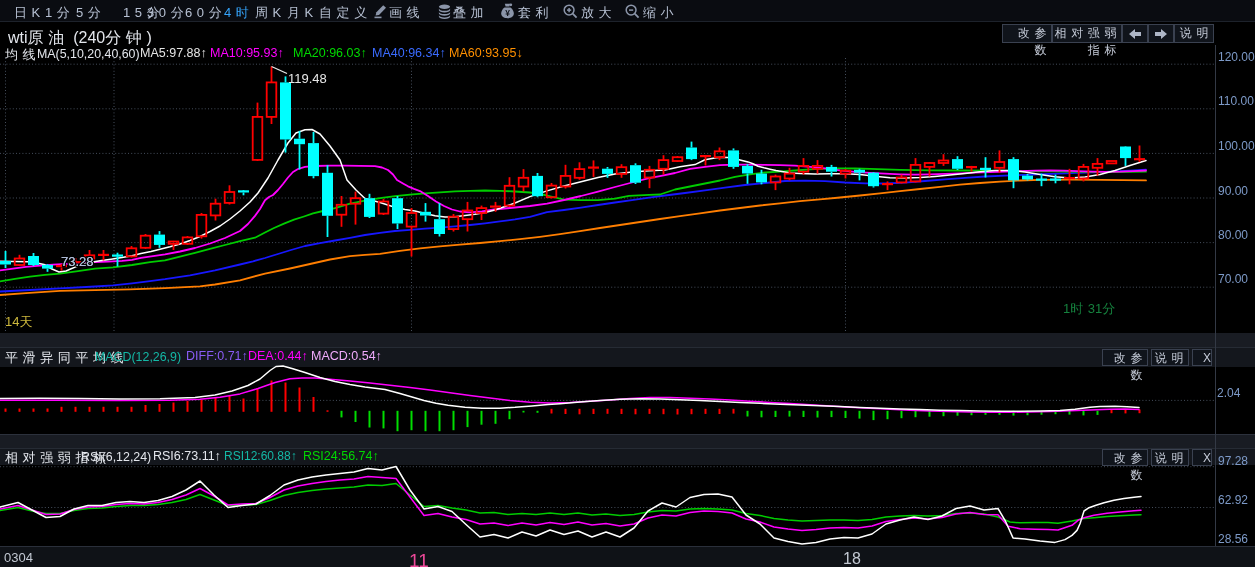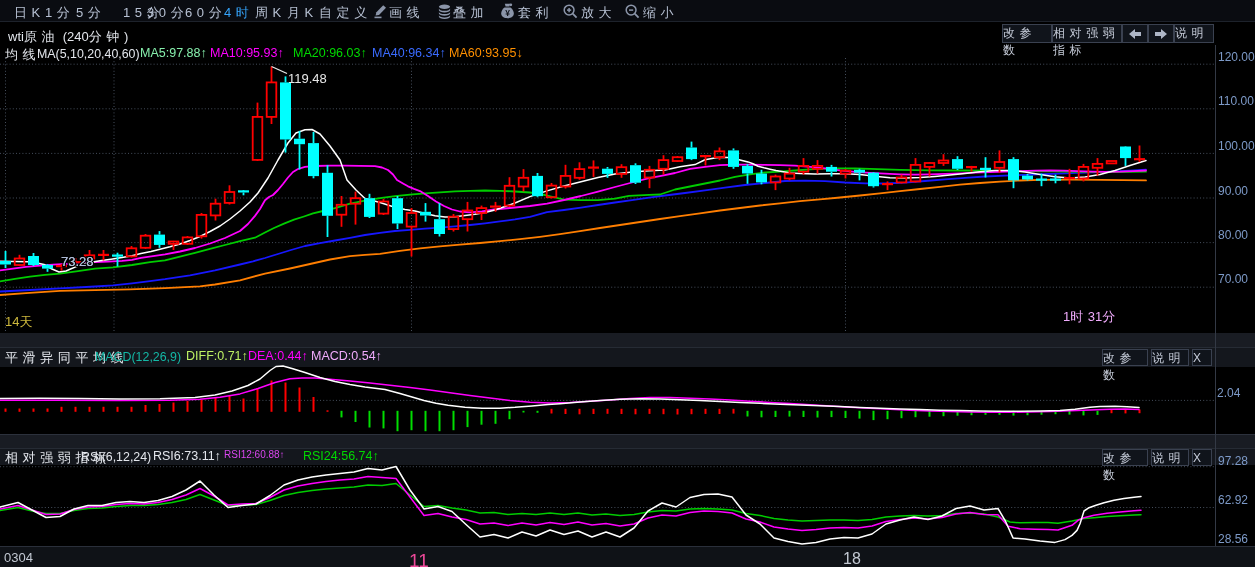--- a/index.html
+++ b/index.html
@@ -1,17 +1,17 @@
 <!DOCTYPE html>
 <html><head><meta charset="utf-8"><style>
 * {margin:0;padding:0;box-sizing:border-box}
 body {width:1255px;height:567px;background:#000;font-family:"Liberation Sans",sans-serif;overflow:hidden;position:relative}
 .ab {position:absolute;white-space:nowrap}
 .tb {font-size:13px;color:#b7c1d3}
-.btn {position:absolute;border:1px solid #3a4150;background:#10141b;color:#c5cbd8;font-size:12px;text-align:left;line-height:17px}
+.btn {position:absolute;border:1px solid #3a4150;background:#10141b;color:#c5cbd8;font-size:12px;text-align:right;line-height:17px}
 .axlbl {position:absolute;color:#7d9ac8;font-size:12px}
 </style></head><body>
 <div class="ab" style="left:0;top:0;width:1255px;height:22px;background:#0a0c11;border-bottom:1px solid #1d222b"></div>
 <div class="ab tb" style="left:14px;top:4px;color:#b7c1d3;letter-spacing:4.6px">日K</div>
 <div class="ab tb" style="left:45px;top:4px;color:#b7c1d3;letter-spacing:4.6px">1分</div>
 <div class="ab tb" style="left:76px;top:4px;color:#b7c1d3;letter-spacing:4.6px">5分</div>
 <div class="ab tb" style="left:123px;top:4px;color:#b7c1d3;letter-spacing:4.6px">15分</div>
 <div class="ab tb" style="left:147px;top:4px;color:#b7c1d3;letter-spacing:4.6px">30分</div>
 <div class="ab tb" style="left:185px;top:4px;color:#b7c1d3;letter-spacing:4.6px">60分</div>
 <div class="ab tb" style="left:224px;top:4px;color:#35a4fa;letter-spacing:4.6px">4时</div>
@@ -49,35 +49,35 @@
     <line x1="6.1" y1="4.0" x2="6.1" y2="8.2" stroke="#8b95a9" stroke-width="1.5"></line>
 <line x1="9.7" y1="9.7" x2="13.6" y2="13.6" stroke="#8b95a9" stroke-width="1.8"></line>
   </svg>
 <div class="ab tb" style="left:581px;top:4px;letter-spacing:4.6px">放大</div>
 <svg width="15" height="15" viewBox="0 0 15 15" style="position:absolute;left:625px;top:4px">
 <circle cx="6.1" cy="6.1" r="4.9" fill="none" stroke="#8b95a9" stroke-width="1.5"></circle>
 <line x1="4.0" y1="6.1" x2="8.2" y2="6.1" stroke="#8b95a9" stroke-width="1.5"></line>
 <line x1="9.7" y1="9.7" x2="13.6" y2="13.6" stroke="#8b95a9" stroke-width="1.8"></line>
   </svg>
 <div class="ab tb" style="left:643px;top:4px;letter-spacing:4.6px">缩小</div>
-<div class="ab" style="left:8px;top:28px;color:#e3e6ec;font-size:13px">wti<span style="letter-spacing:4.6px">原油</span>&nbsp;(240<span style="letter-spacing:4.6px">分钟</span>)</div>
+<div class="ab" style="left:8px;top:28px;color:#e3e6ec;font-size:16px">wti<span style="letter-spacing:4.6px">原油</span>&nbsp;(240<span style="letter-spacing:4.6px">分钟</span>)</div>
 <div class="btn" style="left:1002px;top:24px;width:50px;height:19px;letter-spacing:4.6px">改参数</div>
 <div class="btn" style="left:1052px;top:24px;width:70px;height:19px;letter-spacing:4.6px">相对强弱指标</div>
 <div class="btn" style="left:1122px;top:24px;width:26px;height:19px"></div>
 <svg width="16" height="12" viewBox="0 0 16 12" style="position:absolute;left:1127px;top:28px">
 <polygon points="2,6 8,1 8,4 14,4 14,8 8,8 8,11" fill="#aeb6c6"></polygon>
   </svg>
 <div class="btn" style="left:1148px;top:24px;width:26px;height:19px"></div>
 <svg width="16" height="12" viewBox="0 0 16 12" style="position:absolute;left:1153px;top:28px">
 <polygon points="14,6 8,1 8,4 2,4 2,8 8,8 8,11" fill="#aeb6c6"></polygon>
   </svg>
 <div class="btn" style="left:1174px;top:24px;width:40px;height:19px;letter-spacing:4.6px">说明</div>
 <div class="ab" style="left:5px;top:46px;font-size:13px;color:#e3e6ec;letter-spacing:4.6px">均线</div>
 <div class="ab" style="left:37px;top:46.5px;font-size:12.4px;color:#e3e6ec">MA(5,10,20,40,60)</div>
-<div class="ab" style="left:140px;top:46px;font-size:12.5px;color:#86efac">MA5:97.88↑</div>
+<div class="ab" style="left:140px;top:46px;font-size:12.5px;color:#e5e5e5">MA5:97.88↑</div>
 <div class="ab" style="left:210px;top:46px;font-size:12.5px;color:#ff00ff">MA10:95.93↑</div>
 <div class="ab" style="left:293px;top:46px;font-size:12.5px;color:#00d800">MA20:96.03↑</div>
 <div class="ab" style="left:372px;top:46px;font-size:12.5px;color:#3a6bff">MA40:96.34↑</div>
 <div class="ab" style="left:449px;top:46px;font-size:12.5px;color:#ff9000">MA60:93.95↓</div>
 <svg width="1255" height="287" viewBox="0 45 1255 287" style="position:absolute;left:0;top:45px">
 <line x1="0" y1="64.2" x2="1215" y2="64.2" stroke="#454e5c" stroke-width="1" stroke-dasharray="1 2.2"></line>
 <line x1="0" y1="108.8" x2="1215" y2="108.8" stroke="#454e5c" stroke-width="1" stroke-dasharray="1 2.2"></line>
 <line x1="0" y1="153.4" x2="1215" y2="153.4" stroke="#454e5c" stroke-width="1" stroke-dasharray="1 2.2"></line>
 <line x1="0" y1="198.0" x2="1215" y2="198.0" stroke="#454e5c" stroke-width="1" stroke-dasharray="1 2.2"></line>
 <line x1="0" y1="242.6" x2="1215" y2="242.6" stroke="#454e5c" stroke-width="1" stroke-dasharray="1 2.2"></line>
@@ -334,28 +334,28 @@
 <rect x="1120.0" y="146.5" width="11" height="11.6" fill="#00ffff"></rect>
 <line x1="1139.5" y1="145.5" x2="1139.5" y2="158.6" stroke="#ff0000" stroke-width="1.8"></line>
 <line x1="1139.5" y1="159.8" x2="1139.5" y2="162.0" stroke="#ff0000" stroke-width="1.8"></line>
 <rect x="1134.0" y="158.1" width="11" height="2.2" fill="#ff0000"></rect>
 <polyline points="271.5,66.5 287,73.5" fill="none" stroke="#e8e8e8" stroke-width="1.3"></polyline>
 <text x="288" y="83" fill="#e8e8e8" font-size="13" font-family="Liberation Sans">119.48</text>
 <text x="61" y="266" fill="#aebbd6" font-size="13" font-family="Liberation Sans" stroke="#000" stroke-width="2.5" paint-order="stroke">73.28</text>
 <text x="61" y="266" fill="#aebbd6" font-size="13" font-family="Liberation Sans">73.28</text>
 </svg>
 <div class="ab" style="left:5px;top:313px;color:#cdb83d;font-size:13px"><span style="letter-spacing:0">14</span><span style="letter-spacing:4.6px">天</span></div>
-<div class="ab" style="left:1063px;top:308px;color:#f0abfc;font-size:13px">1<span style="letter-spacing:4.6px">时</span>31<span style="letter-spacing:4.6px">分</span></div>
+<div class="ab" style="left:1063px;top:300px;color:#15803d;font-size:13px">1<span style="letter-spacing:4.6px">时</span>31<span style="letter-spacing:4.6px">分</span></div>
 <div class="ab" style="left:0;top:333px;width:1255px;height:14px;background:#191c23"></div>
 <div class="ab" style="left:0;top:347px;width:1255px;height:20px;background:#14171d;border-top:1px solid #262b34"></div>
 <div class="ab" style="left:0;top:434px;width:1255px;height:14px;background:#191c23;border-top:1px solid #2c313c"></div>
 <div class="ab" style="left:0;top:448px;width:1255px;height:17px;background:#14171d;border-top:1px solid #262b34"></div>
 <div class="ab" style="left:5px;top:349px;font-size:13px;color:#e3e6ec;letter-spacing:4.6px">平滑异同平均线</div>
 <div class="ab" style="left:95px;top:349.5px;font-size:12.4px;color:#14b8a6">MACD(12,26,9)</div>
-<div class="ab" style="left:186px;top:349px;font-size:12.5px;color:#bef264">DIFF:0.71↑</div>
+<div class="ab" style="left:186px;top:349px;font-size:12.5px;color:#8b5cf6">DIFF:0.71↑</div>
 <div class="ab" style="left:248px;top:349px;font-size:12.5px;color:#ff00ff">DEA:0.44↑</div>
 <div class="ab" style="left:311px;top:349px;font-size:12.5px;color:#f0abfc">MACD:0.54↑</div>
 <div class="btn" style="left:1102px;top:349px;width:46px;height:17px;letter-spacing:4.6px">改参数</div>
 <div class="btn" style="left:1151px;top:349px;width:38px;height:17px;letter-spacing:4.6px">说明</div>
 <div class="btn" style="left:1192px;top:349px;width:20px;height:17px">X</div>
 <svg width="1255" height="87" viewBox="0 345 1255 87" style="position:absolute;left:0;top:345px">
 <line x1="0" y1="400.4" x2="1215" y2="400.4" stroke="#454e5c" stroke-width="1" stroke-dasharray="1 2.2"></line>
 <line x1="5.5" y1="408.5" x2="5.5" y2="411.8" stroke="#ff0000" stroke-width="2"></line>
 <line x1="19.5" y1="408.5" x2="19.5" y2="411.8" stroke="#ff0000" stroke-width="2"></line>
 <line x1="33.5" y1="408.5" x2="33.5" y2="411.8" stroke="#ff0000" stroke-width="2"></line>
@@ -437,21 +437,21 @@
 <line x1="1097.5" y1="410.8" x2="1097.5" y2="414.9" stroke="#00dd00" stroke-width="2"></line>
 <line x1="1111.5" y1="409.5" x2="1111.5" y2="413.2" stroke="#ff0000" stroke-width="2"></line>
 <line x1="1125.5" y1="409.5" x2="1125.5" y2="413.4" stroke="#ff0000" stroke-width="2"></line>
 <line x1="1139.5" y1="409.5" x2="1139.5" y2="413.2" stroke="#ff0000" stroke-width="2"></line>
 <polyline points="0.0,400.2 60.0,400.3 120.0,400.4 170.0,400.2 200.0,399.3 220.0,397.3 240.0,393.9 258.0,388.5 275.0,382.5 290.0,378.8 302.0,377.9 315.0,378.1 330.0,379.2 350.0,380.9 370.0,383.0 390.0,385.2 410.0,387.6 430.0,390.1 450.0,392.7 470.0,395.4 490.0,398.0 510.0,400.4 530.0,402.3 550.0,402.9 570.0,402.4 590.0,401.3 610.0,399.9 630.0,398.4 650.0,397.6 670.0,397.6 690.0,398.2 710.0,399.1 730.0,400.1 750.0,401.2 770.0,402.4 790.0,403.6 810.0,404.8 830.0,406.0 850.0,407.2 870.0,408.3 890.0,409.3 910.0,410.2 930.0,411.0 950.0,411.6 970.0,412.0 990.0,412.2 1010.0,412.2 1030.0,412.0 1050.0,411.6 1070.0,410.8 1090.0,409.9 1110.0,409.2 1125.0,409.1 1139.0,409.4" fill="none" stroke="#ff00ff" stroke-width="1.5" stroke-linejoin="round" stroke-linecap="round"></polyline>
 <polyline points="0.0,398.5 40.0,398.3 80.0,398.6 120.0,399.0 160.0,398.8 195.0,397.5 215.0,395.0 232.0,391.0 248.0,385.5 260.0,379.0 270.0,370.5 276.0,366.5 283.0,366.0 292.0,368.5 305.0,372.5 320.0,377.5 335.0,381.5 350.0,384.5 365.0,387.0 385.0,389.5 400.0,393.5 412.0,397.0 424.0,400.5 436.0,403.2 448.0,405.3 465.0,407.3 482.0,408.2 500.0,408.2 515.0,407.3 532.0,405.9 548.0,404.5 560.0,403.7 580.0,402.0 600.0,400.5 620.0,399.3 640.0,398.7 660.0,399.0 680.0,399.8 700.0,400.6 720.0,401.5 740.0,402.4 760.0,403.3 780.0,404.2 800.0,405.0 820.0,405.8 840.0,406.6 860.0,407.4 880.0,408.2 900.0,409.0 920.0,409.6 940.0,410.2 960.0,410.6 980.0,411.0 1000.0,411.2 1020.0,411.2 1040.0,411.0 1060.0,410.4 1075.0,409.3 1090.0,407.3 1100.0,406.5 1115.0,406.3 1127.0,406.8 1139.0,407.6" fill="none" stroke="#ffffff" stroke-width="1.5" stroke-linejoin="round" stroke-linecap="round"></polyline>
 </svg>
 <div class="ab" style="left:5px;top:449px;font-size:13px;color:#e3e6ec;letter-spacing:4.6px">相对强弱指标</div>
 <div class="ab" style="left:81px;top:449.5px;font-size:12.4px;color:#e3e6ec">RSI(6,12,24)</div>
 <div class="ab" style="left:153px;top:449px;font-size:12.5px;color:#e3e6ec">RSI6:73.11↑</div>
-<div class="ab" style="left:224px;top:449px;font-size:10px;color:#d946ef">RSI12:60.88↑</div>
+<div class="ab" style="left:224px;top:449px;font-size:12px;color:#14b8a6">RSI12:60.88↑</div>
 <div class="ab" style="left:303px;top:449px;font-size:12.5px;color:#00d800">RSI24:56.74↑</div>
 <div class="btn" style="left:1102px;top:449px;width:46px;height:17px;letter-spacing:4.6px">改参数</div>
 <div class="btn" style="left:1151px;top:449px;width:38px;height:17px;letter-spacing:4.6px">说明</div>
 <div class="btn" style="left:1192px;top:449px;width:20px;height:17px">X</div>
 <svg width="1255" height="101" viewBox="0 445 1255 101" style="position:absolute;left:0;top:445px">
 <line x1="0" y1="466.7" x2="1215" y2="466.7" stroke="#454e5c" stroke-width="1" stroke-dasharray="1 2.2"></line>
 <line x1="0" y1="507.5" x2="1215" y2="507.5" stroke="#454e5c" stroke-width="1" stroke-dasharray="1 2.2"></line>
 <polyline points="0.0,510.5 18.0,507.5 32.0,511.0 46.0,513.5 60.0,513.5 74.0,510.5 88.0,508.5 102.0,508.0 116.0,506.5 130.0,505.5 144.0,505.5 158.0,504.5 172.0,502.5 186.0,499.5 200.0,494.5 214.0,500.0 228.0,505.5 242.0,505.0 256.0,504.5 270.0,500.5 284.0,495.5 298.0,492.5 312.0,490.5 326.0,489.0 340.0,488.0 354.0,487.0 368.0,485.0 382.0,485.5 396.0,483.5 410.0,495.0 424.0,506.5 438.0,505.5 452.0,508.0 466.0,510.0 480.0,513.0 494.0,512.5 508.0,514.5 522.0,513.5 536.0,514.5 550.0,513.0 564.0,514.5 578.0,513.0 592.0,515.0 606.0,514.0 620.0,515.5 634.0,514.5 648.0,512.0 662.0,510.5 676.0,511.0 690.0,509.0 704.0,508.5 718.0,509.0 732.0,510.0 746.0,513.5 760.0,515.5 774.0,518.5 788.0,520.0 802.0,521.0 816.0,520.5 830.0,520.0 844.0,520.0 858.0,520.5 872.0,519.5 886.0,517.0 900.0,516.0 914.0,515.5 928.0,516.0 942.0,515.5 956.0,513.5 970.0,513.0 984.0,514.0 998.0,517.0 1010.0,522.0 1020.0,522.8 1035.0,522.6 1048.0,522.5 1058.0,523.3 1072.0,521.0 1084.0,518.6 1094.0,517.8 1107.0,516.6 1120.0,515.8 1134.0,515.0 1141.0,514.8" fill="none" stroke="#00cc00" stroke-width="1.5" stroke-linejoin="round" stroke-linecap="round"></polyline>
 <polyline points="0.0,509.0 18.0,505.5 32.0,510.0 46.0,514.5 60.0,514.0 74.0,509.5 88.0,507.0 102.0,506.5 116.0,504.5 130.0,503.5 144.0,504.0 158.0,502.5 172.0,499.5 186.0,495.0 200.0,488.5 214.0,496.0 228.0,505.0 242.0,504.0 256.0,503.5 270.0,497.5 284.0,490.0 298.0,486.0 312.0,483.5 326.0,481.5 340.0,480.0 354.0,479.0 368.0,476.5 382.0,477.5 396.0,478.5 410.0,497.0 424.0,515.5 438.0,513.5 452.0,517.0 466.0,519.5 480.0,524.0 494.0,523.0 508.0,525.5 522.0,523.0 536.0,525.0 550.0,522.5 564.0,524.5 578.0,522.0 592.0,525.0 606.0,523.5 620.0,526.0 634.0,524.0 648.0,518.0 662.0,515.0 676.0,516.0 690.0,512.5 704.0,511.0 718.0,511.5 732.0,513.0 746.0,519.0 760.0,522.0 774.0,527.0 788.0,529.0 802.0,530.5 816.0,529.5 830.0,528.0 844.0,527.5 858.0,528.0 872.0,526.0 886.0,521.5 900.0,519.5 914.0,518.0 928.0,519.0 942.0,517.5 956.0,514.0 970.0,512.5 984.0,514.5 998.0,514.8 1008.0,526.2 1020.0,528.7 1035.0,529.2 1048.0,529.5 1058.0,530.0 1072.0,525.3 1078.0,520.3 1084.0,517.8 1094.0,515.3 1107.0,513.3 1120.0,512.0 1134.0,510.8 1141.0,510.3" fill="none" stroke="#ff00ff" stroke-width="1.5" stroke-linejoin="round" stroke-linecap="round"></polyline>
 <polyline points="0.0,507.0 18.0,502.5 32.0,510.0 46.0,517.5 60.0,516.5 74.0,509.0 88.0,505.5 102.0,505.5 116.0,502.5 130.0,501.5 144.0,502.5 158.0,500.5 172.0,496.5 186.0,490.0 200.0,481.0 214.0,495.0 228.0,507.5 242.0,505.5 256.0,504.0 270.0,495.5 284.0,485.0 298.0,480.0 312.0,477.0 326.0,475.0 340.0,473.5 354.0,472.0 368.0,468.5 382.0,470.0 396.0,466.5 410.0,490.0 424.0,509.0 438.0,506.5 452.0,511.5 466.0,524.5 480.0,537.0 494.0,534.5 508.0,538.0 522.0,532.0 536.0,536.0 550.0,530.0 564.0,534.5 578.0,531.0 592.0,537.0 606.0,532.0 620.0,537.0 634.0,528.0 648.0,511.0 662.0,503.0 676.0,507.0 690.0,497.5 704.0,494.5 718.0,494.0 732.0,497.0 746.0,515.0 760.0,524.0 774.0,538.0 788.0,541.5 802.0,544.0 816.0,542.5 830.0,539.0 844.0,537.5 858.0,538.0 872.0,534.0 886.0,524.0 900.0,520.0 914.0,517.0 928.0,519.5 942.0,516.0 956.0,508.5 970.0,506.0 984.0,510.0 998.0,508.5 1005.0,520.3 1013.0,537.9 1025.0,539.1 1040.0,541.0 1055.0,542.4 1065.0,539.6 1072.0,535.4 1077.0,530.4 1080.0,523.7 1084.0,511.0 1089.0,507.7 1096.0,505.2 1104.0,502.7 1114.0,500.2 1124.0,498.5 1134.0,497.2 1141.0,496.5" fill="none" stroke="#ffffff" stroke-width="1.5" stroke-linejoin="round" stroke-linecap="round"></polyline>

